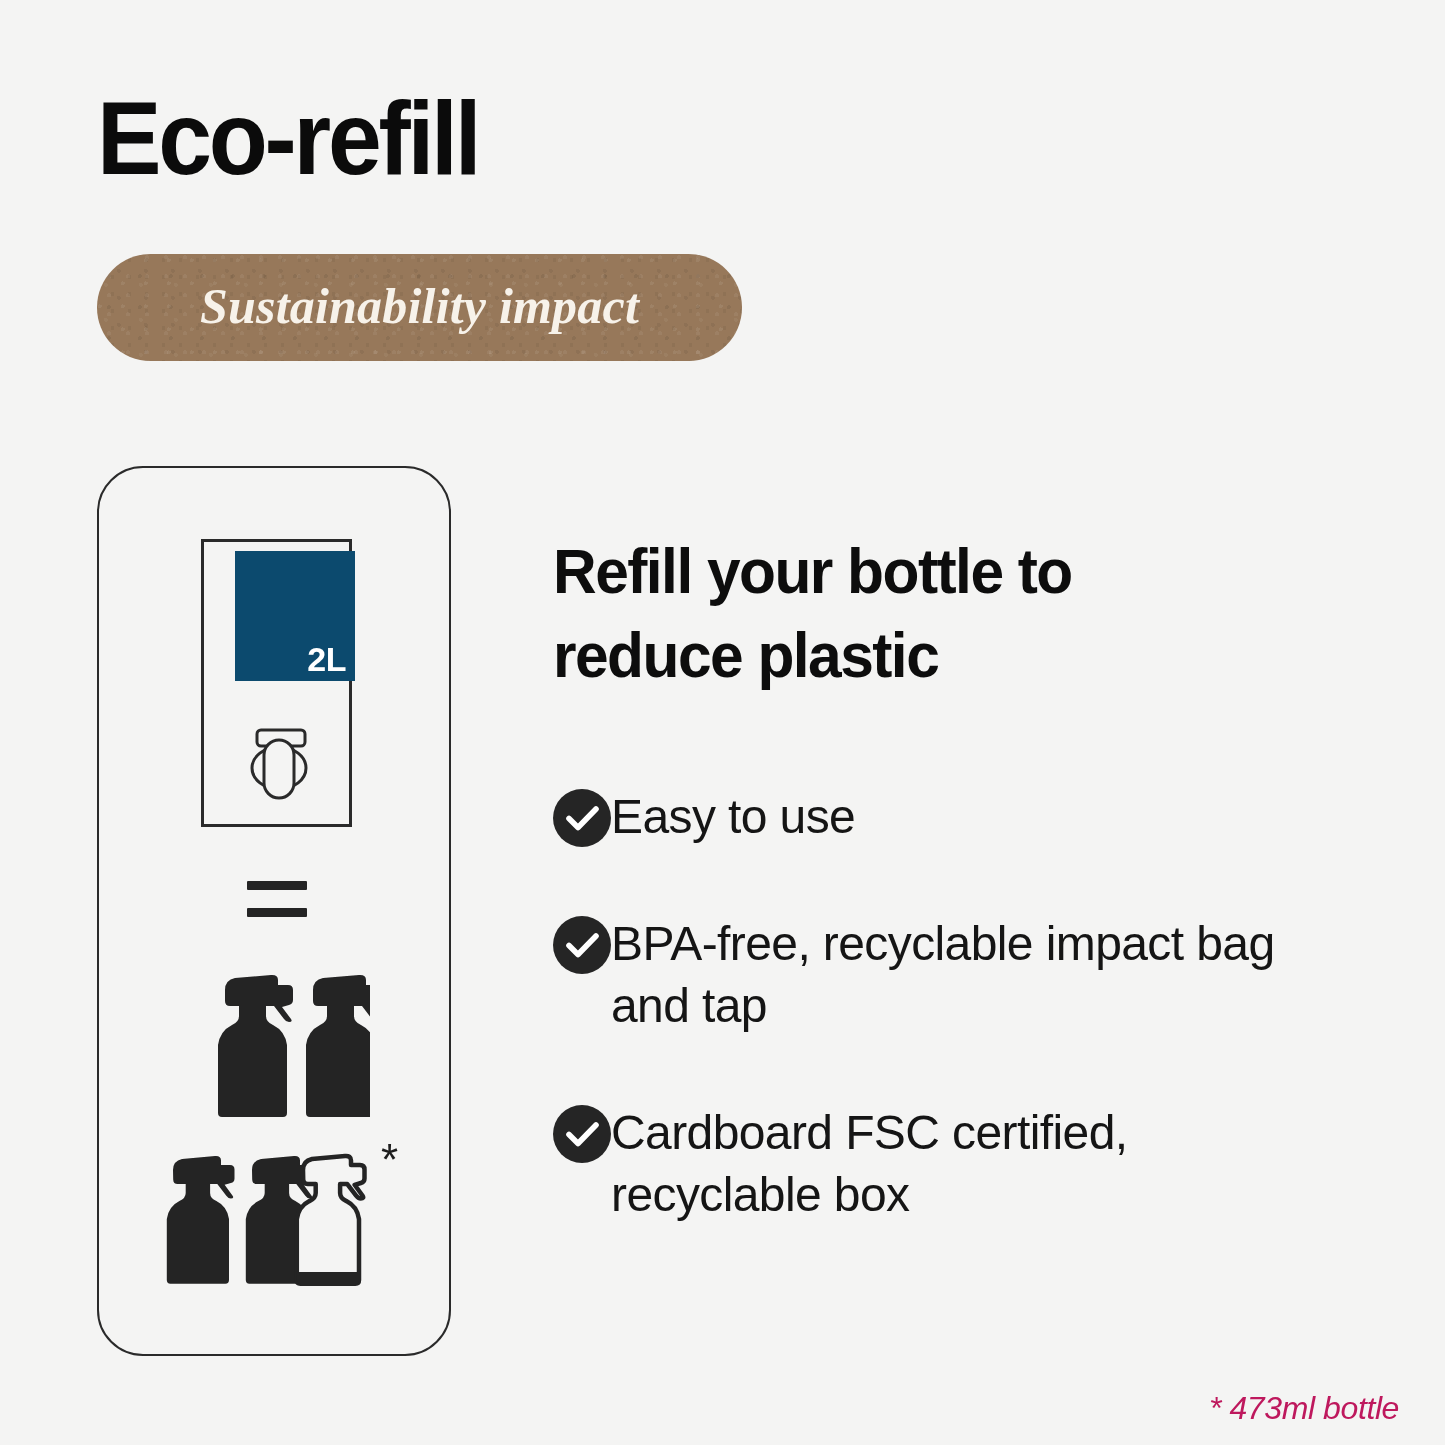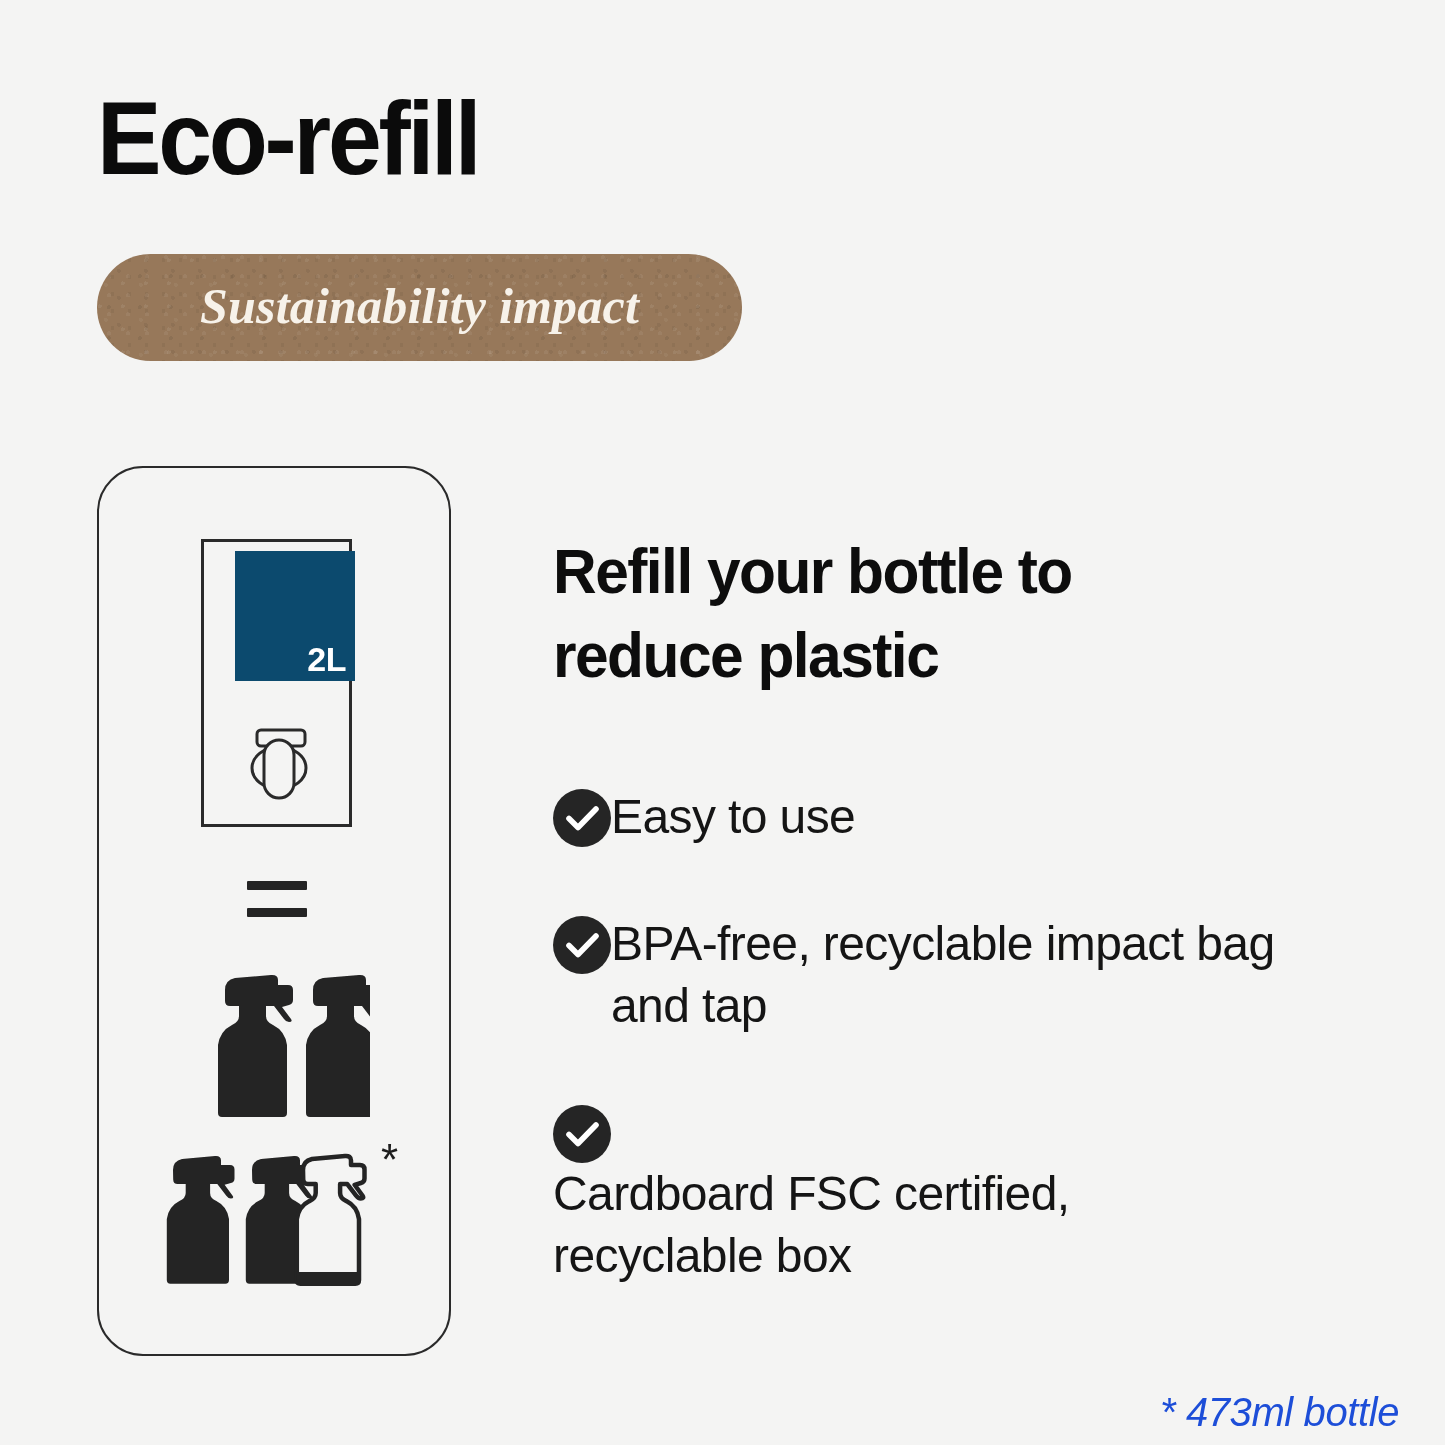--- a/index.html
+++ b/index.html
@@ -180,21 +180,21 @@
     position: absolute;
     left: 553px;
     top: 770px;
     width: 830px;
   }
   .feature {
     display: flex;
     align-items: flex-start;
     margin-bottom: 66px;
   }
-  .feature:last-child { margin-bottom: 0; flex-direction: column; }
+  .feature:last-child { margin-bottom: 0; }
   .check-circle {
     flex: 0 0 auto;
     width: 58px;
     height: 58px;
     border-radius: 50%;
     background: #252525;
     display: flex;
     align-items: center;
     justify-content: center;
     margin-top: 3px;
@@ -206,23 +206,23 @@
     color: #151515;
     letter-spacing: -0.6px;
     font-weight: 400;
     max-width: 730px;
   }
 
   .footnote {
     position: absolute;
     right: 46px;
     top: 1374px;
-    font-size: 40px;
+    font-size: 32px;
     font-style: italic;
-    color: #1d4ed8;
+    color: #be185d;
     letter-spacing: -0.4px;
     white-space: nowrap;
     text-align: right;
   }
 </style>
 </head>
 <body>
 
 <div class="stage">
 

